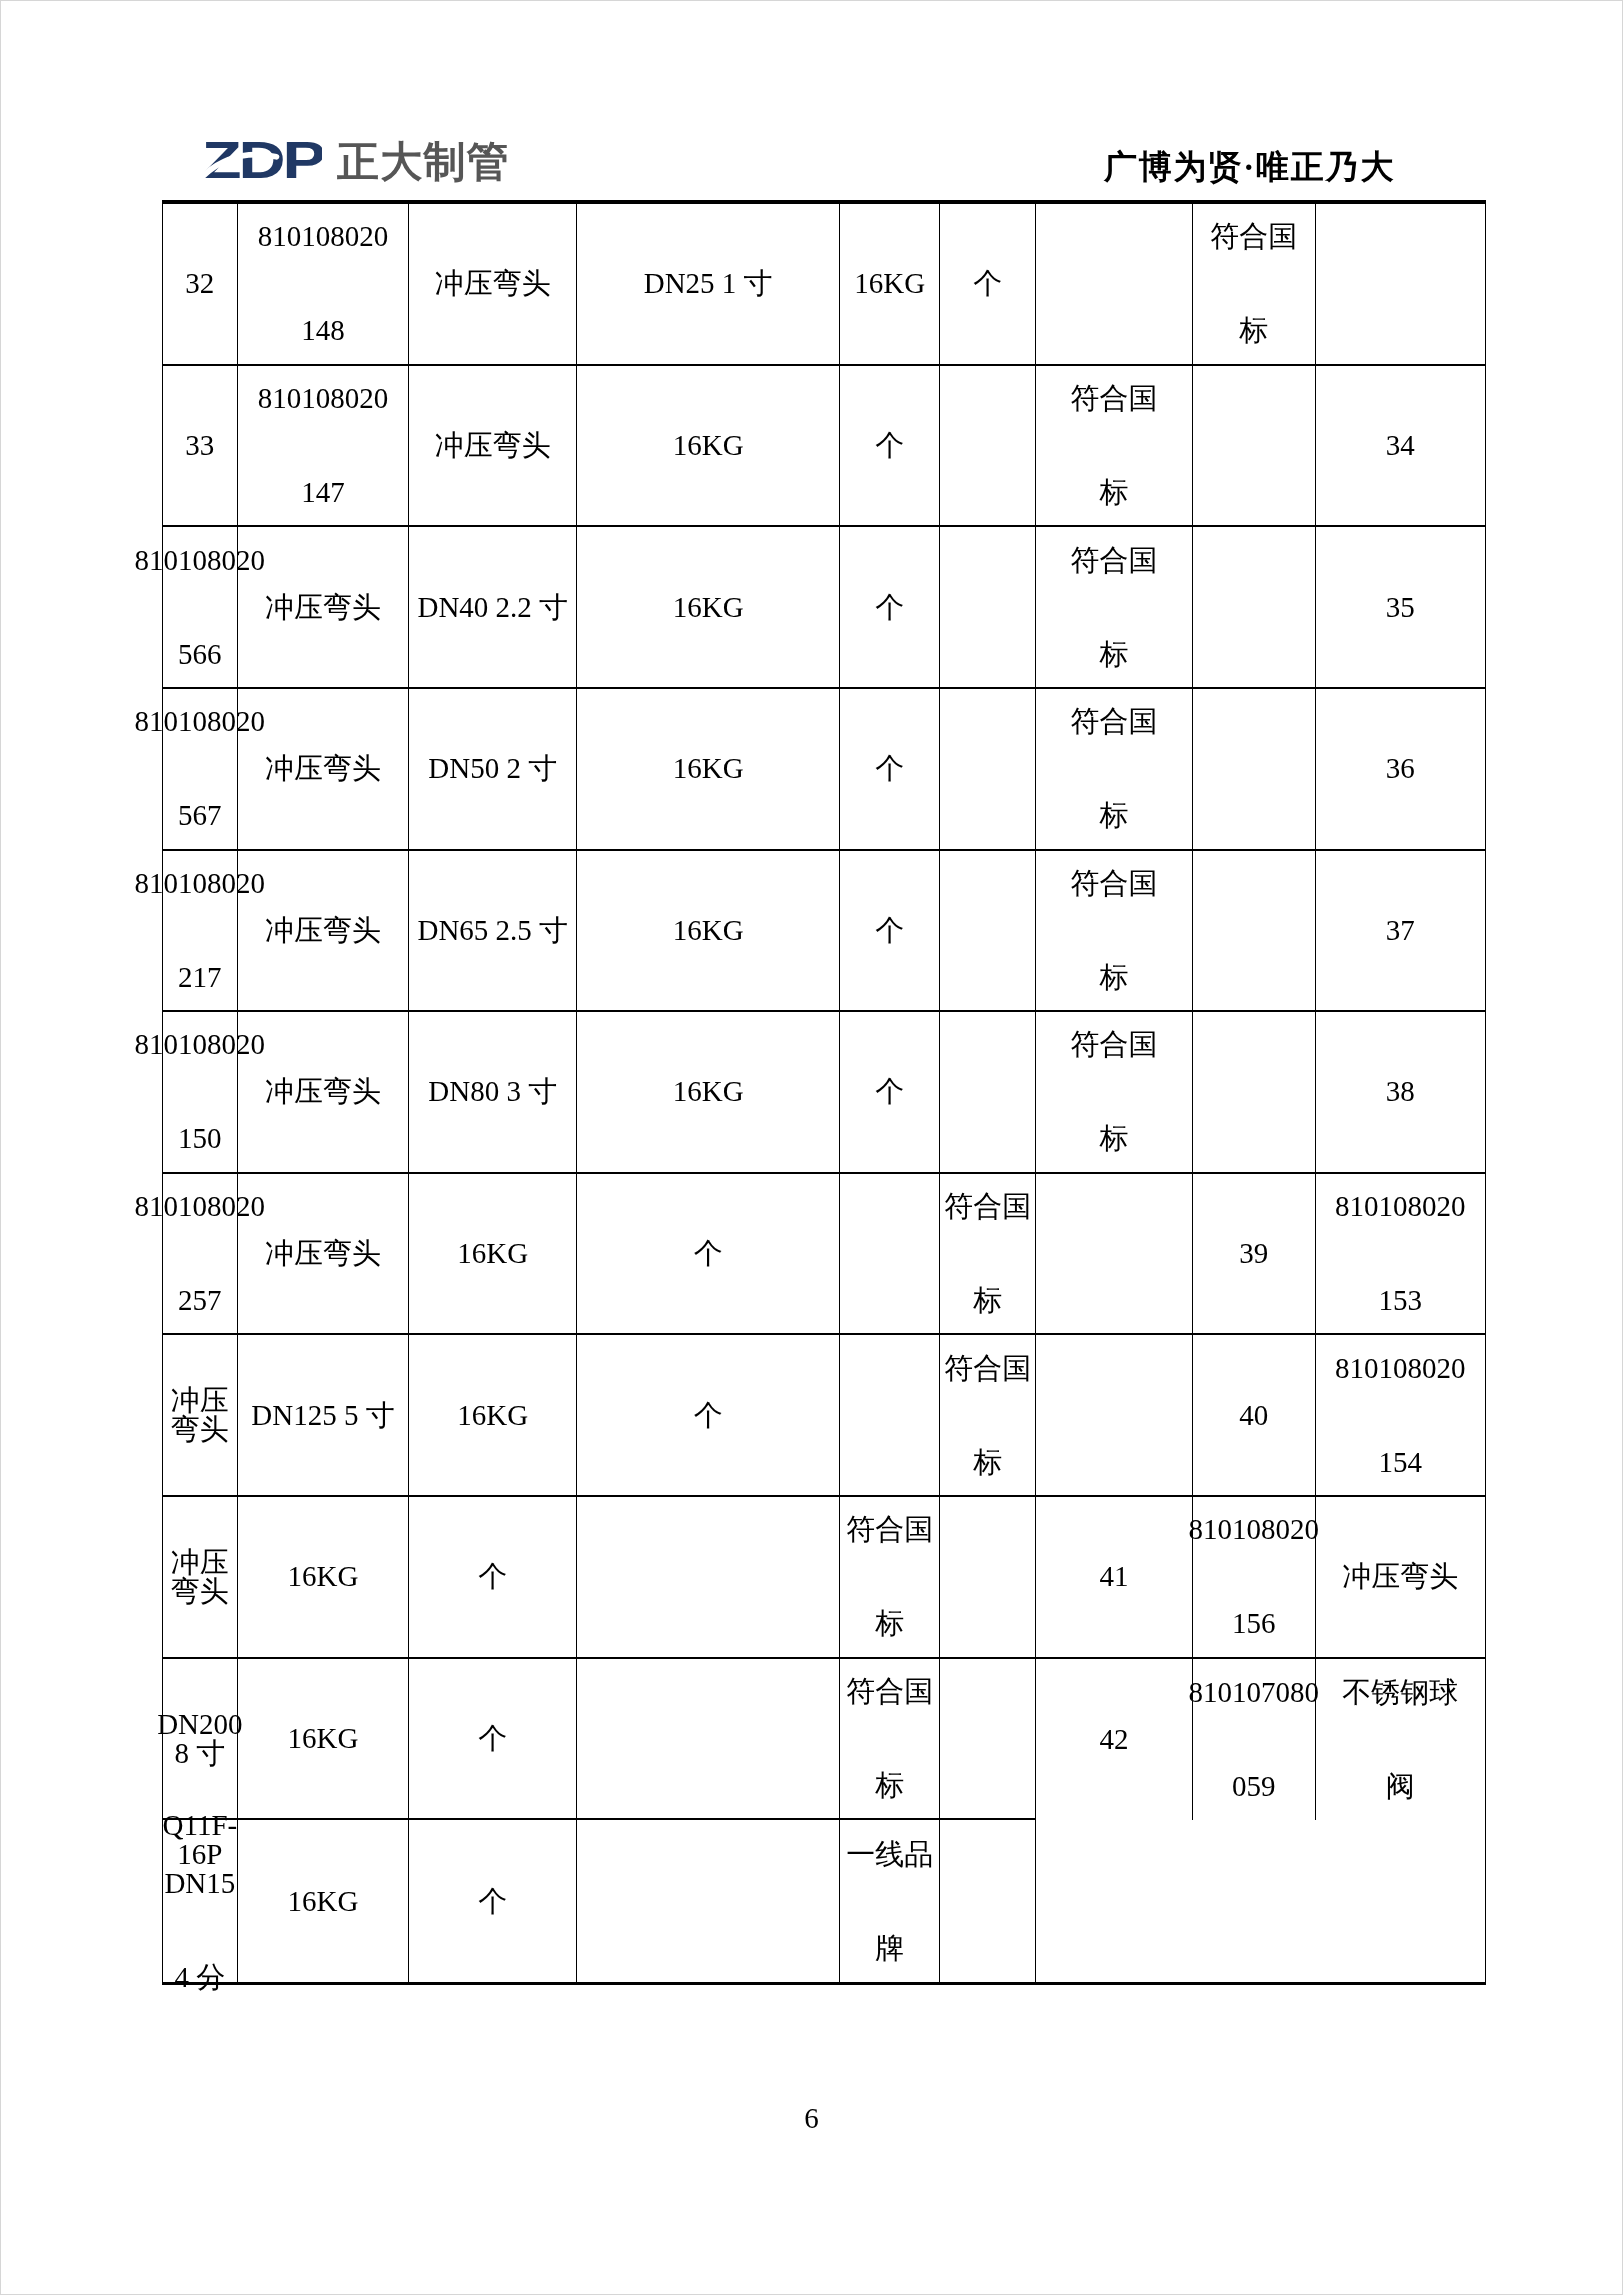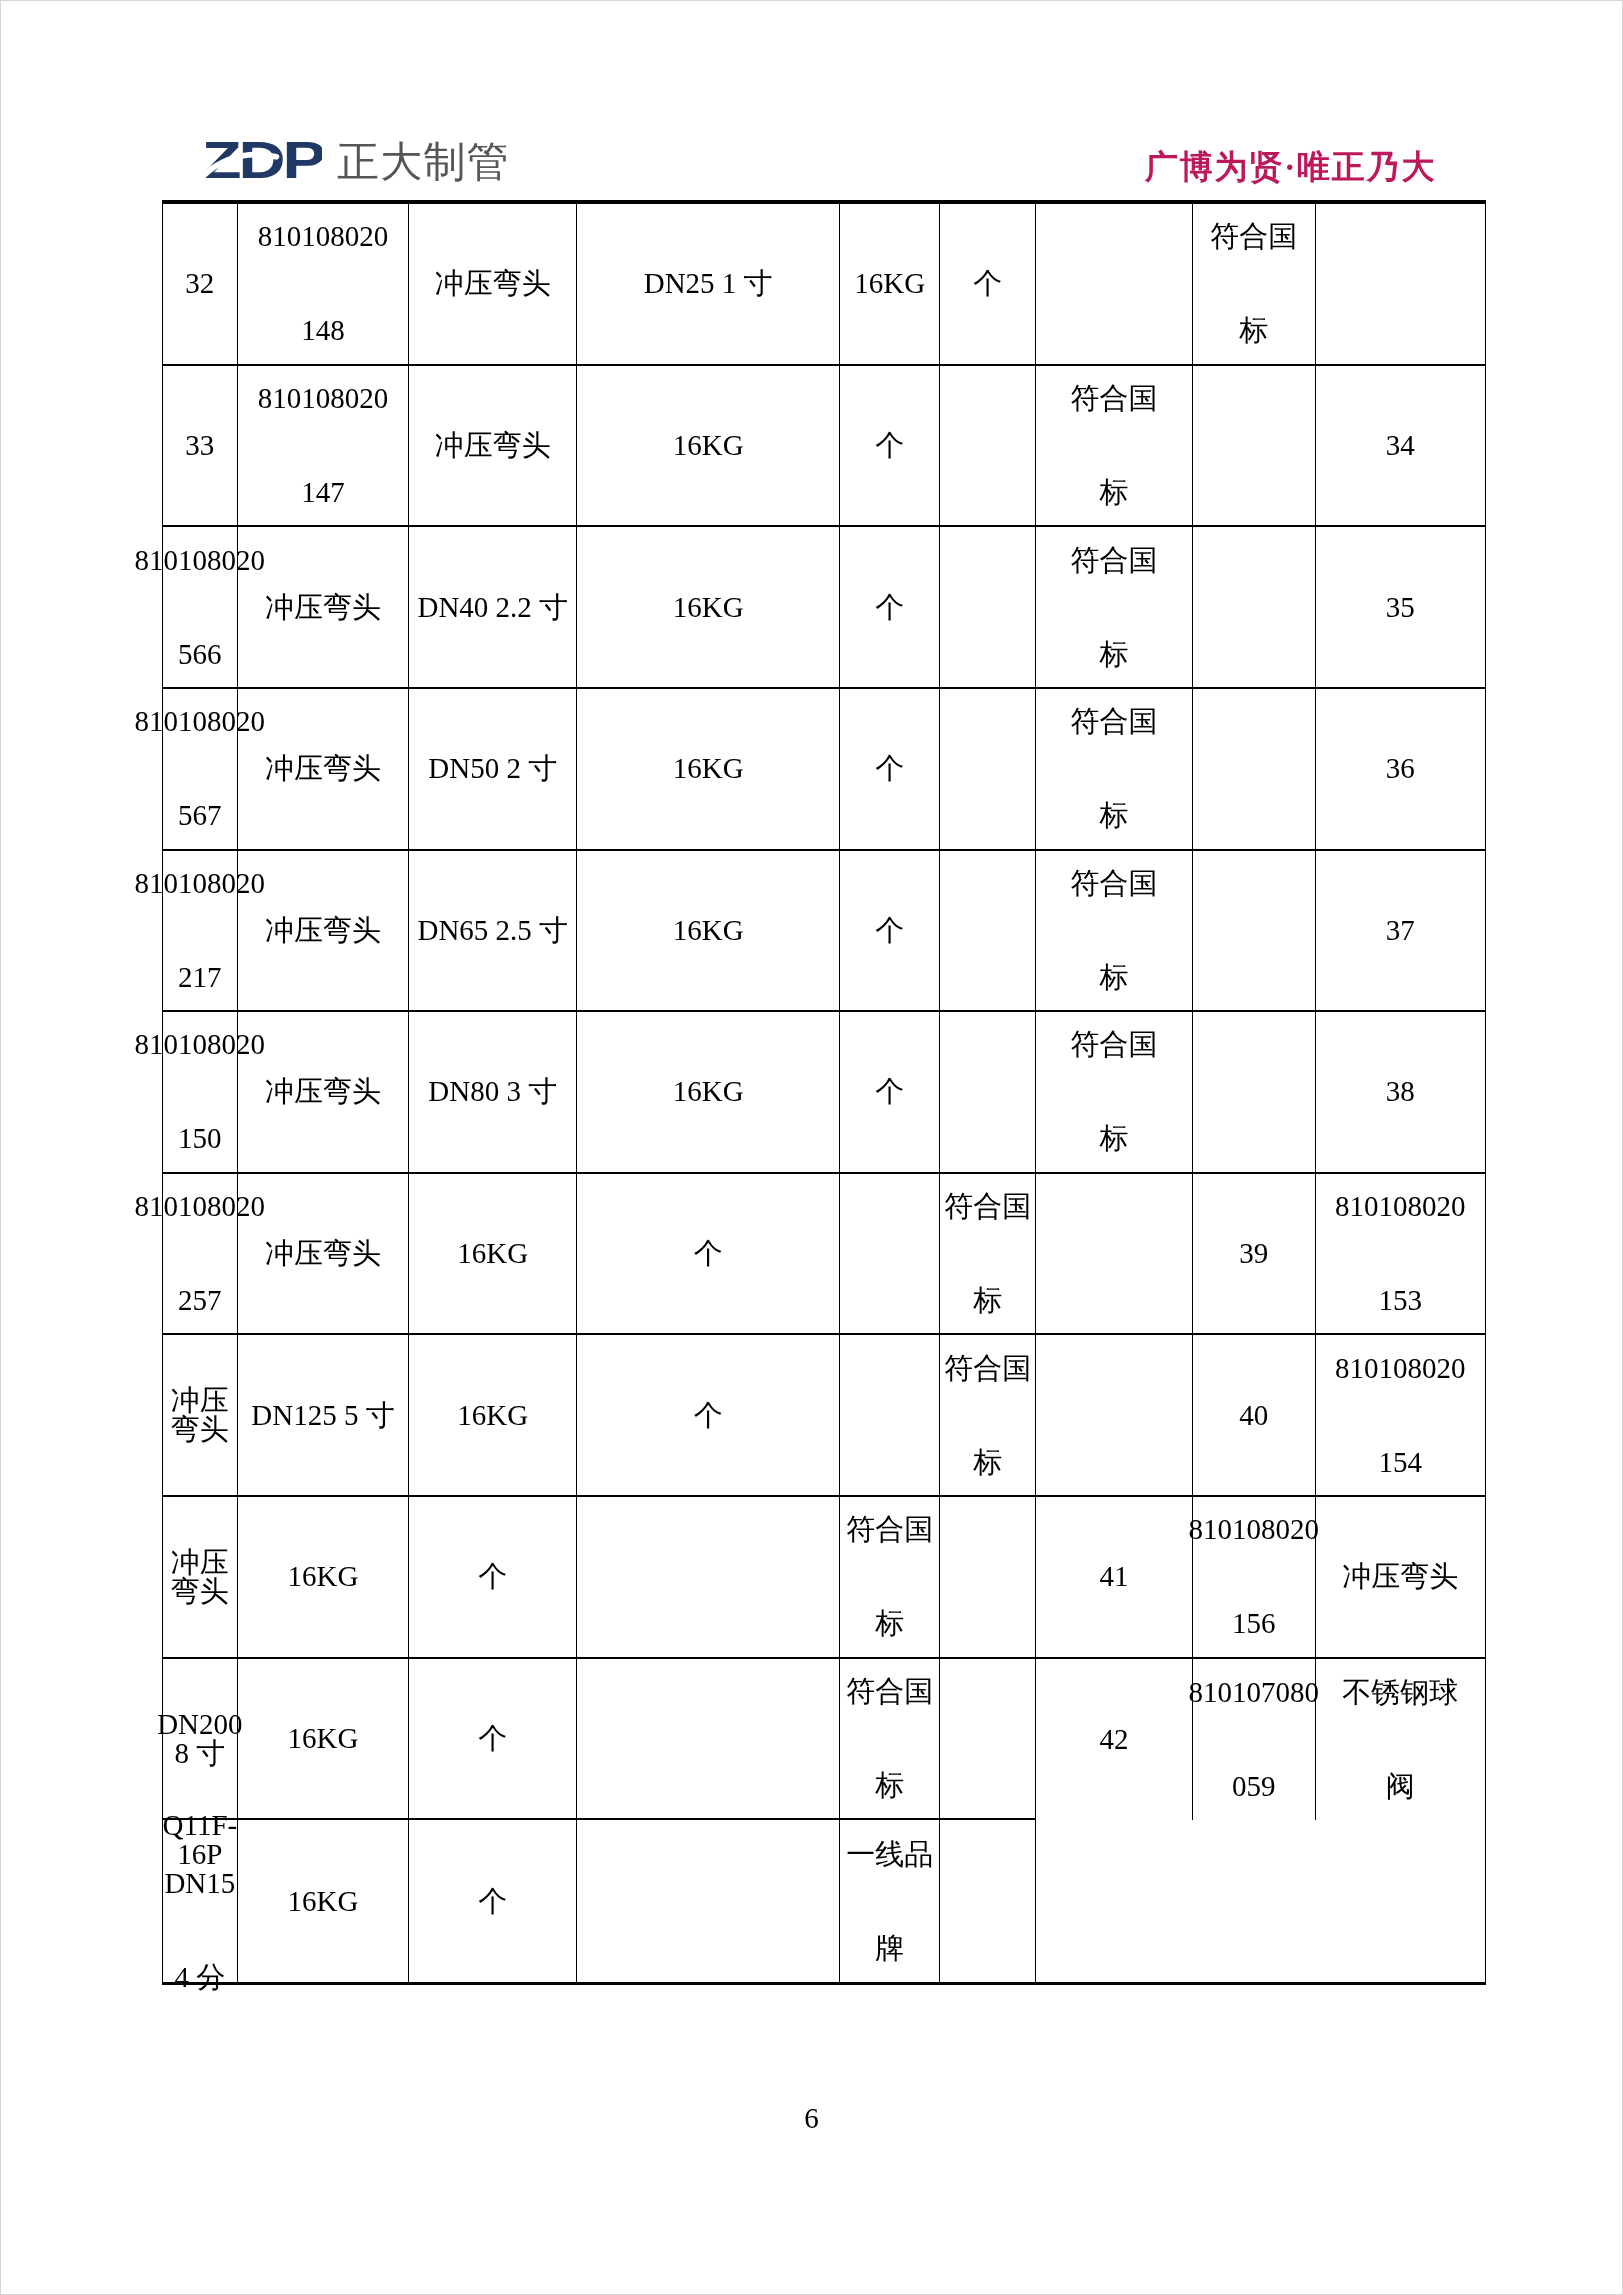--- a/index.html
+++ b/index.html
@@ -15,32 +15,32 @@
   }
 
   
   .header-logo {
     position:absolute; left:203px; top:139px; height:44px;
     display:flex; align-items:center; gap:15px;
   }
   .zdp-mark { width:118px; height:42px; display:block; }
   .company-name {
     font-family:"Liberation Sans","DejaVu Sans",sans-serif;
-    font-weight:normal;
+    font-weight:bold;
     font-size:42px; line-height:1;
     color:#565656;
     letter-spacing:1.2px;
     white-space:nowrap;
   }
   .slogan {
-    position:absolute; left:1144px; top:150px; width:292px;
+    position:absolute; left:1103px; top:150px; width:292px;
     font-weight:bold;
     font-size:33px; line-height:1;
     letter-spacing:1.8px;
-    color:#be185d;
+    color:#000000;
     white-space:nowrap;
   }
 
   
   .materials-table {
     position:absolute; left:161px; top:199px;
     width:1324px; height:1785px;
     box-sizing:border-box;
     border:1.8px solid #000;
     border-top-width:4.7px;

